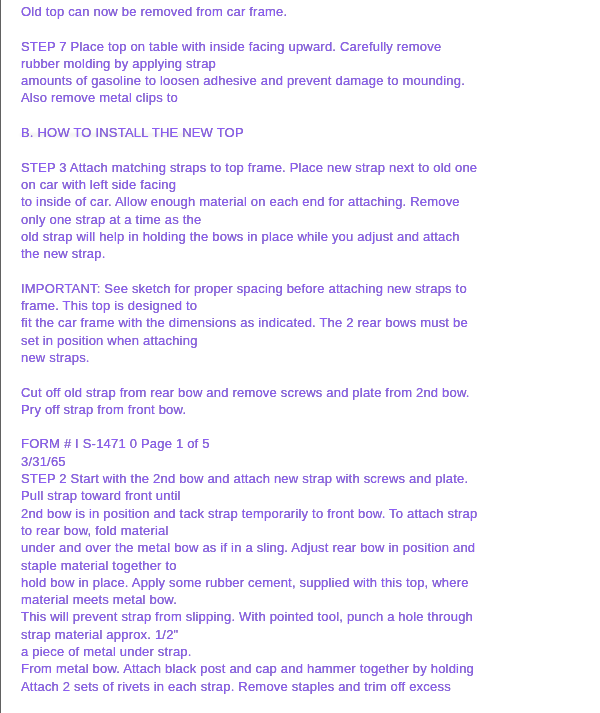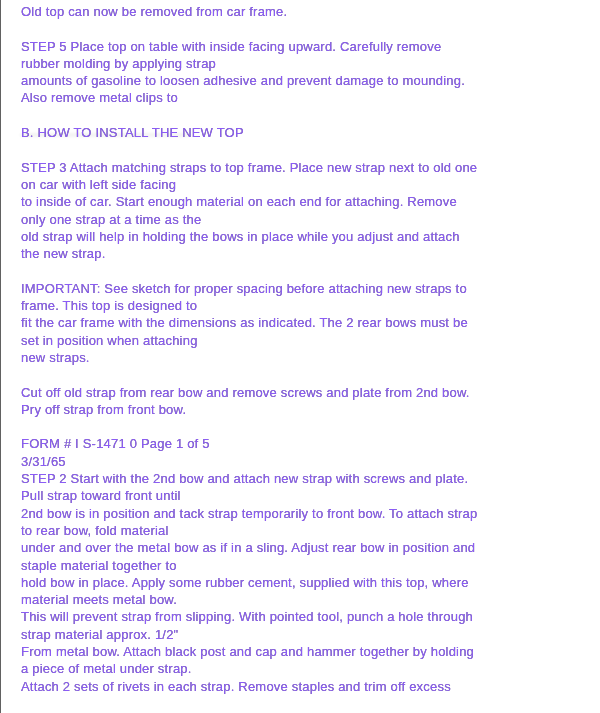--- a/index.html
+++ b/index.html
@@ -58,30 +58,30 @@
 </head>
 <body>
 
 <div class="page">
   <div class="edge-line"></div>
   <div class="scan-artifact"></div>
 
   <div class="text-block">
     <div class="ln">Old top can now be removed from car frame.</div>
     <div class="ln"></div>
-    <div class="ln">STEP 5 Place top on table with inside facing upward. Carefully remove</div>
+    <div class="ln">STEP 7 Place top on table with inside facing upward. Carefully remove</div>
     <div class="ln">rubber molding by applying strap</div>
     <div class="ln">amounts of gasoline to loosen adhesive and prevent damage to mounding.</div>
     <div class="ln">Also remove metal clips to</div>
     <div class="ln"></div>
     <div class="ln">B. HOW TO INSTALL THE NEW TOP</div>
     <div class="ln"></div>
     <div class="ln">STEP 3 Attach matching straps to top frame. Place new strap next to old one</div>
     <div class="ln">on car with left side facing</div>
-    <div class="ln">to inside of car. Start enough material on each end for attaching. Remove</div>
+    <div class="ln">to inside of car. Allow enough material on each end for attaching. Remove</div>
     <div class="ln">only one strap at a time as the</div>
     <div class="ln">old strap will help in holding the bows in place while you adjust and attach</div>
     <div class="ln">the new strap.</div>
     <div class="ln"></div>
     <div class="ln">IMPORTANT: See sketch for proper spacing before attaching new straps to</div>
     <div class="ln">frame. This top is designed to</div>
     <div class="ln">fit the car frame with the dimensions as indicated. The 2 rear bows must be</div>
     <div class="ln">set in position when attaching</div>
     <div class="ln">new straps.</div>
     <div class="ln"></div>
@@ -93,17 +93,17 @@
     <div class="ln">STEP 2 Start with the 2nd bow and attach new strap with screws and plate.</div>
     <div class="ln">Pull strap toward front until</div>
     <div class="ln">2nd bow is in position and tack strap temporarily to front bow. To attach strap</div>
     <div class="ln">to rear bow, fold material</div>
     <div class="ln">under and over the metal bow as if in a sling. Adjust rear bow in position and</div>
     <div class="ln">staple material together to</div>
     <div class="ln">hold bow in place. Apply some rubber cement, supplied with this top, where</div>
     <div class="ln">material meets metal bow.</div>
     <div class="ln">This will prevent strap from slipping. With pointed tool, punch a hole through</div>
     <div class="ln">strap material approx. 1/2"</div>
+    <div class="ln">a piece of metal under strap.</div>
     <div class="ln">From metal bow. Attach black post and cap and hammer together by holding</div>
-    <div class="ln">a piece of metal under strap.</div>
     <div class="ln">Attach 2 sets of rivets in each strap. Remove staples and trim off excess</div>
   </div>
 </div>
 
 </body></html>

